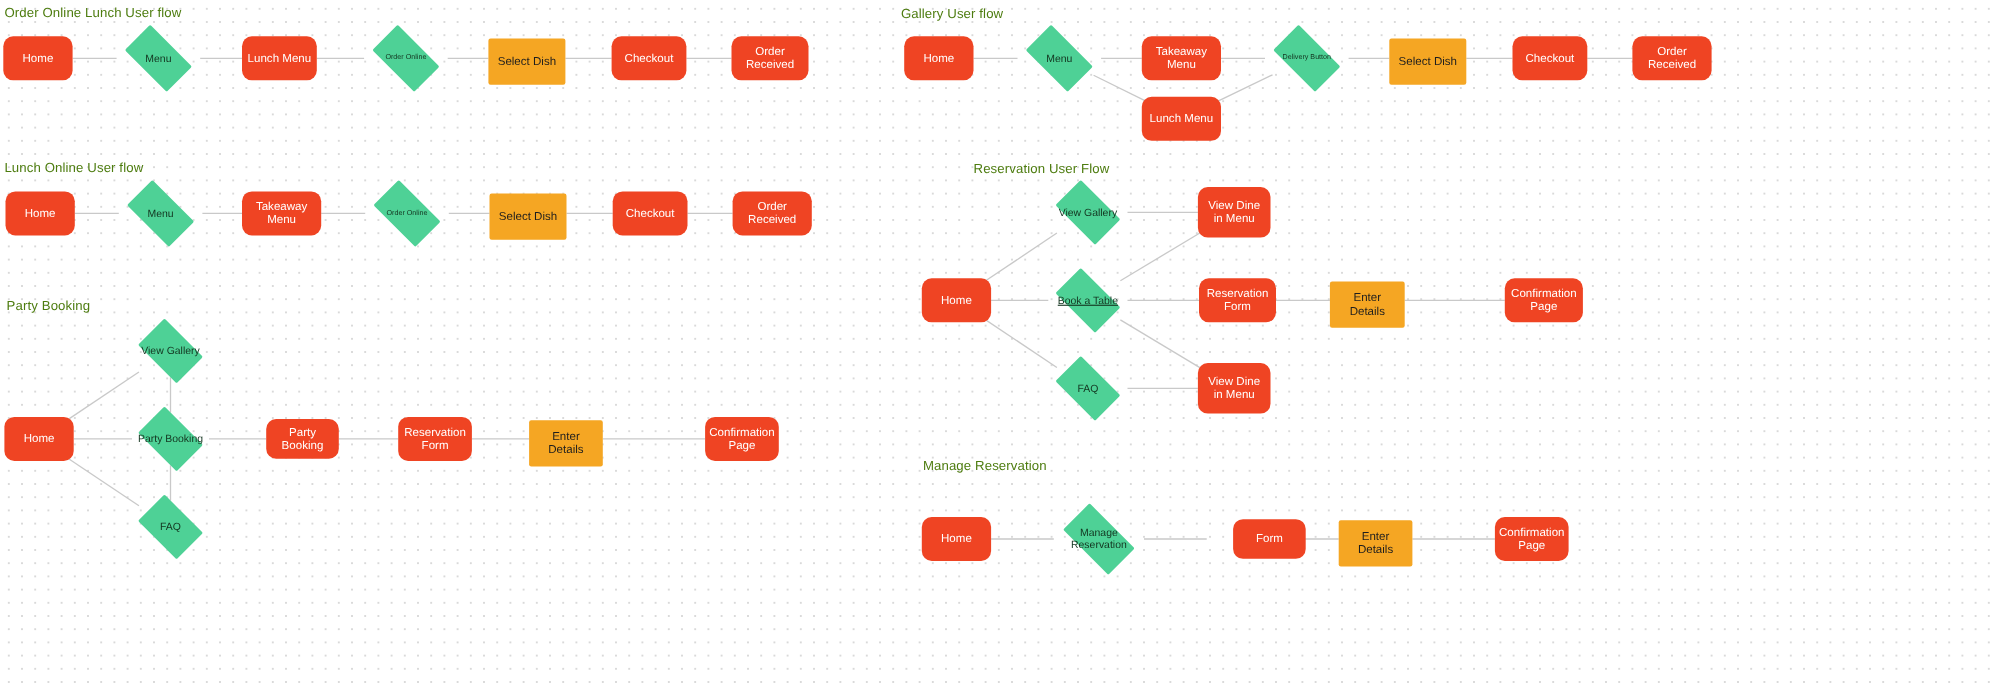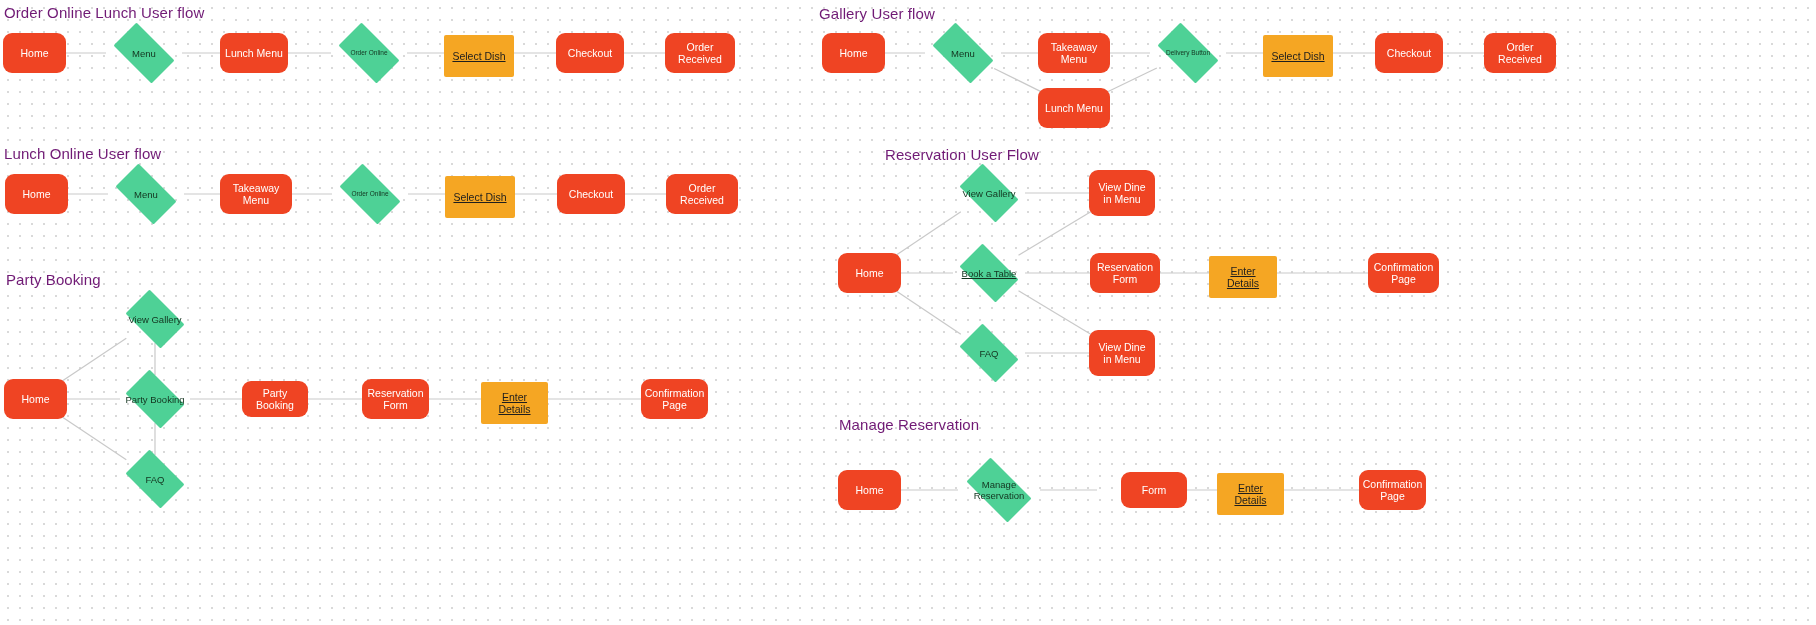--- a/index.html
+++ b/index.html
@@ -12,22 +12,22 @@
     font-family:"Liberation Sans", sans-serif;
     overflow:hidden;
     position:relative;
   }
   #canvas{position:absolute;left:0;top:0;width:1816px;height:625px;}
   svg.edges{position:absolute;left:0;top:0;width:1816px;height:625px;pointer-events:none;}
   .edge{stroke:#c9c9c9;stroke-width:1.2px;fill:none;}
 
   .flow-title{
     position:absolute;
-    font-size:15px;
-    color:#701a75;
+    font-size:12px;
+    color:#4d7c0f;
     font-weight:400;
     letter-spacing:.1px;
     white-space:nowrap;
   }
 
   .node{position:absolute;display:flex;align-items:center;justify-content:center;text-align:center;box-sizing:border-box;}
 
   .node.rect{
     background:#ef4423;
     color:#ffffff;
@@ -36,21 +36,20 @@
     line-height:12.5px;
     padding:3px 5px;
   }
   .node.square{
     background:#f5a623;
     color:#1e1e1e;
     border-radius:2px;
     font-size:10.5px;
     line-height:12.5px;
     padding:21px 5px;
-    text-decoration:underline;
   }
   .node.diamond{
     background:transparent;
     color:#13341f;
     font-size:9.5px;
     line-height:11px;
   }
   .node.diamond .dshape{
     position:absolute;left:0;top:0;width:100%;height:100%;
     background:#4ed196;

